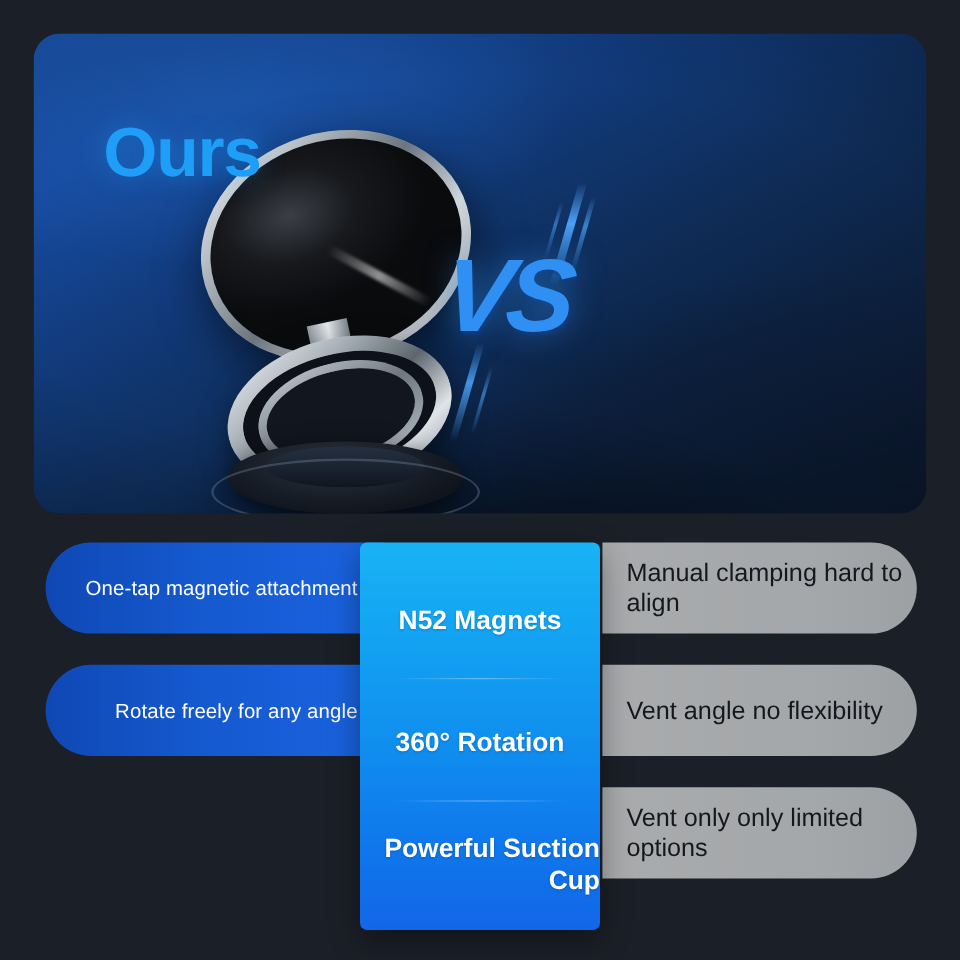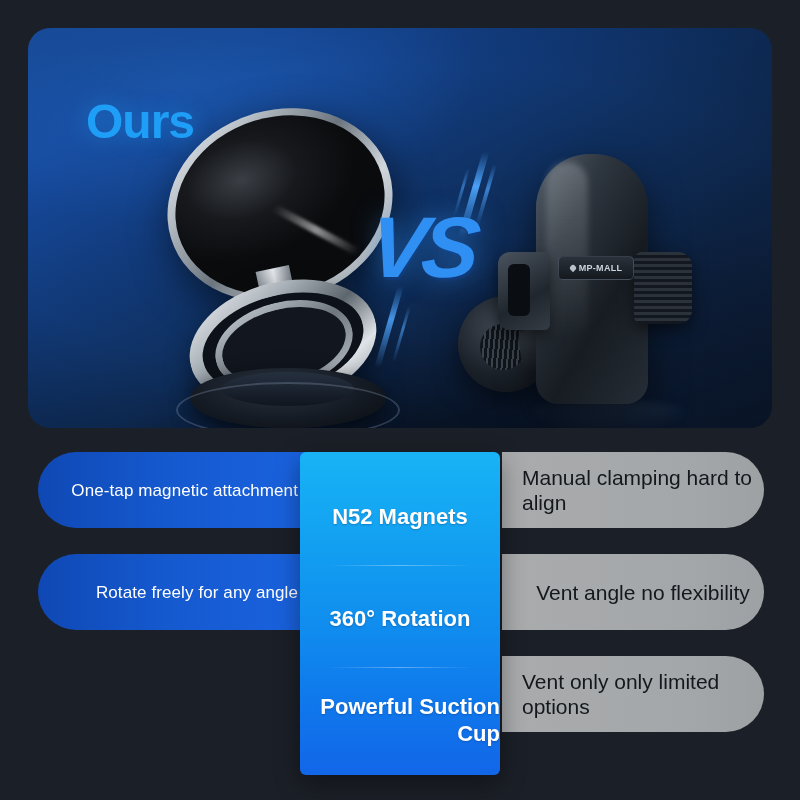--- a/index.html
+++ b/index.html
@@ -30,21 +30,21 @@
   .hero-vig {
     position:absolute; inset:0;
     background:
       radial-gradient(ellipse 60% 55% at 50% 115%, rgba(0,0,0,.55) 0%, rgba(0,0,0,0) 70%),
       radial-gradient(ellipse 120% 90% at 50% 50%, rgba(0,0,0,0) 45%, rgba(0,0,0,.38) 100%);
   }
 
   .label-ours {
     position:absolute;
     left:58px; top:66px;
-    font-size:48px; font-weight:bold;
+    font-size:58px; font-weight:bold;
     letter-spacing:-1px;
     color:#1f9ef7;
     text-shadow:0 0 22px rgba(31,158,247,.45);
   }
   .label-others {
     position:absolute;
     left:602px; top:170px;
     font-size:42px; font-weight:bold;
     letter-spacing:-.5px;
     color:#d9dee4;
@@ -246,21 +246,21 @@
   .pill-left .txt {
     color:#ffffff;
     font-size:17px; line-height:25px;
     text-align:right;
     letter-spacing:.1px;
   }
   .pill-right {
     left:502px; width:262px;
     border-radius:0 38px 38px 0;
     background:linear-gradient(90deg,#a9abad 0%,#a4a7a9 70%,#9ea1a3 100%);
-    justify-content:center;
+    justify-content:flex-start;
     padding-left:20px;
   }
   .pill-right .txt {
     color:#14181c;
     font-size:21px; line-height:25px;
     text-align:left;
   }
 
   
   .center-col {
@@ -304,35 +304,20 @@
       <div class="disc-face"></div>
       <div class="disc-glint"></div>
       <div class="neck"></div>
       <div class="ring-outer"></div>
       <div class="ring-inner"></div>
       <div class="base-plate"></div>
       <div class="base-top"></div>
       <div class="base-ring"></div>
     </div>
 
-    <div class="prod-right">
-      <div class="prod-reflect"></div>
-      <div class="vent-knob"></div>
-      <div class="vent-grill"></div>
-      <div class="vent-stem"></div>
-      <div class="body-main"></div>
-      <div class="body-sheen"></div>
-      <div class="arm-left"></div>
-      <div class="arm-left-slot"></div>
-      <div class="arm-right"></div>
-      <div class="badge">
-        <span class="badge-dot"></span>
-        <span class="badge-txt">MP-MALL</span>
-      </div>
-    </div>
 
     <div class="vs-wrap">
       <div class="streak s1"></div>
       <div class="streak s2"></div>
       <div class="streak s3"></div>
       <div class="streak s4"></div>
       <div class="streak s5"></div>
       <div class="vs-text">VS</div>
     </div>
 

